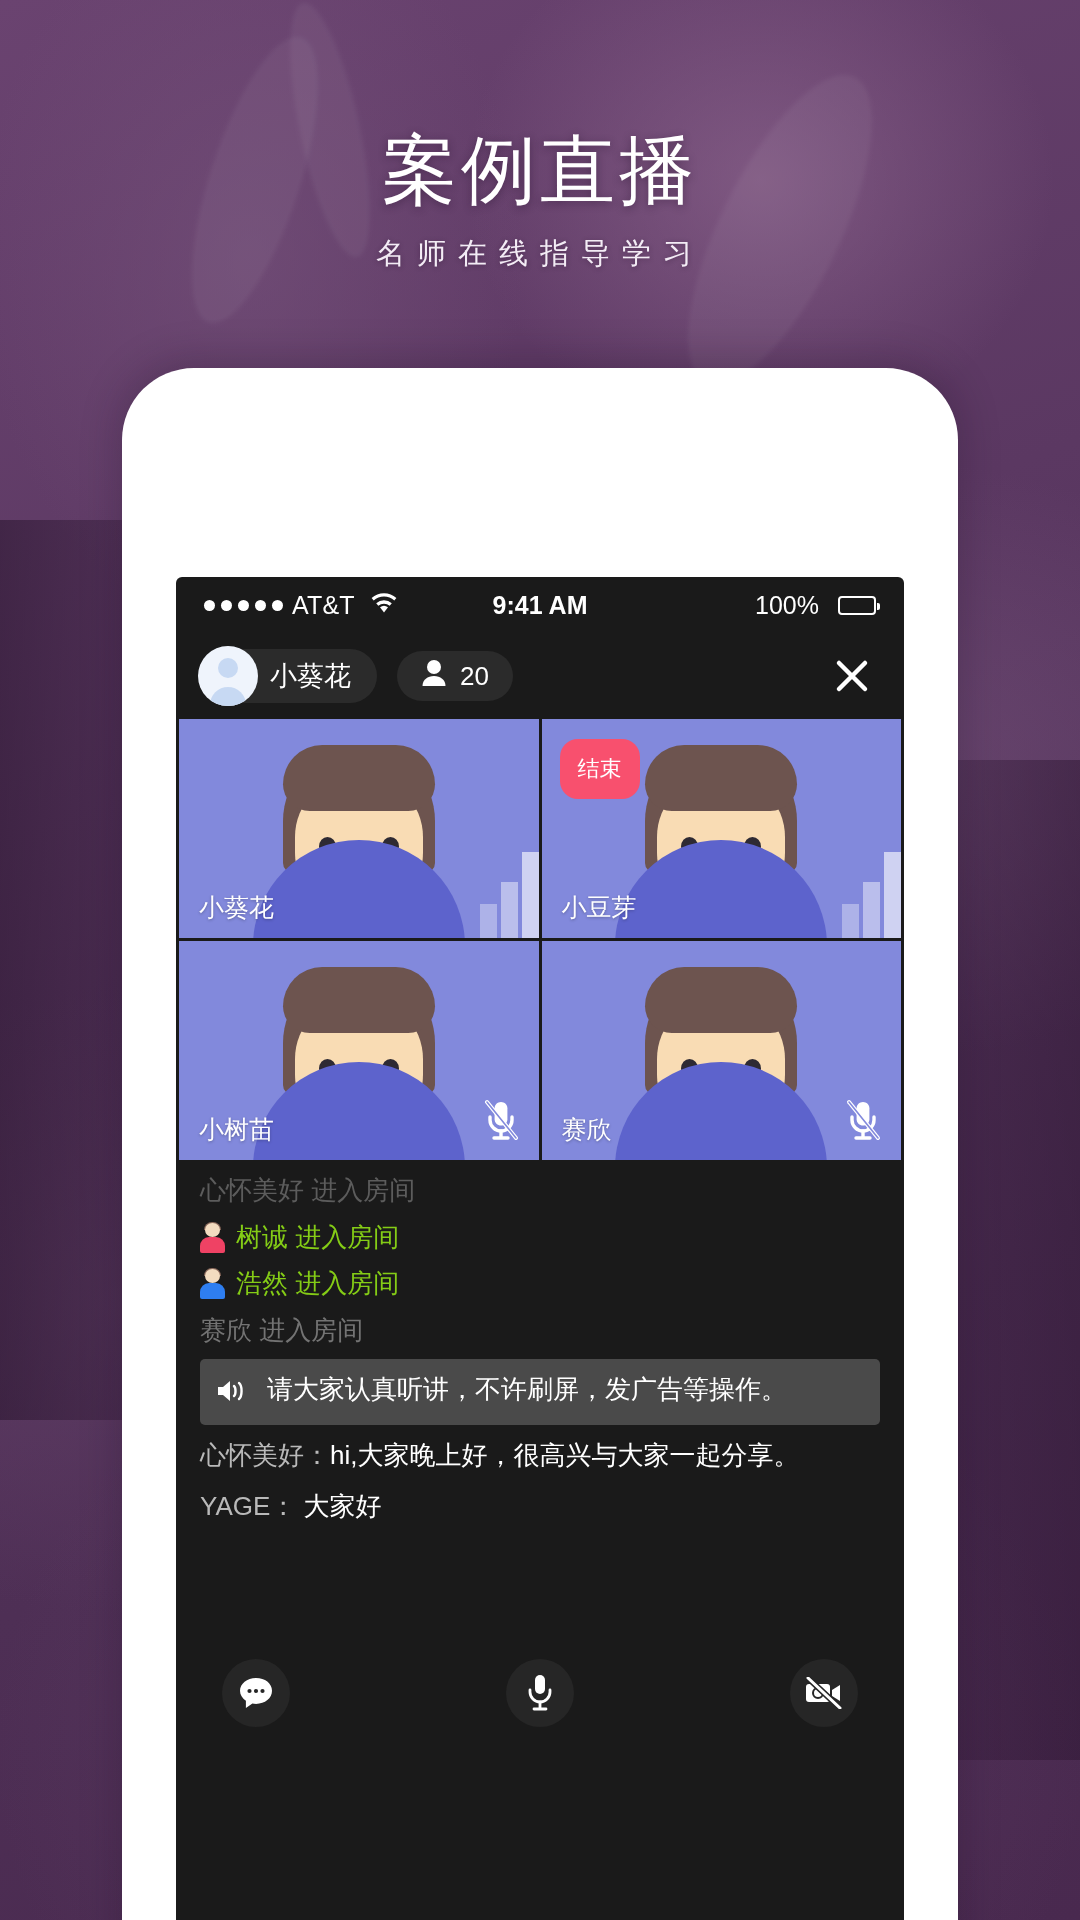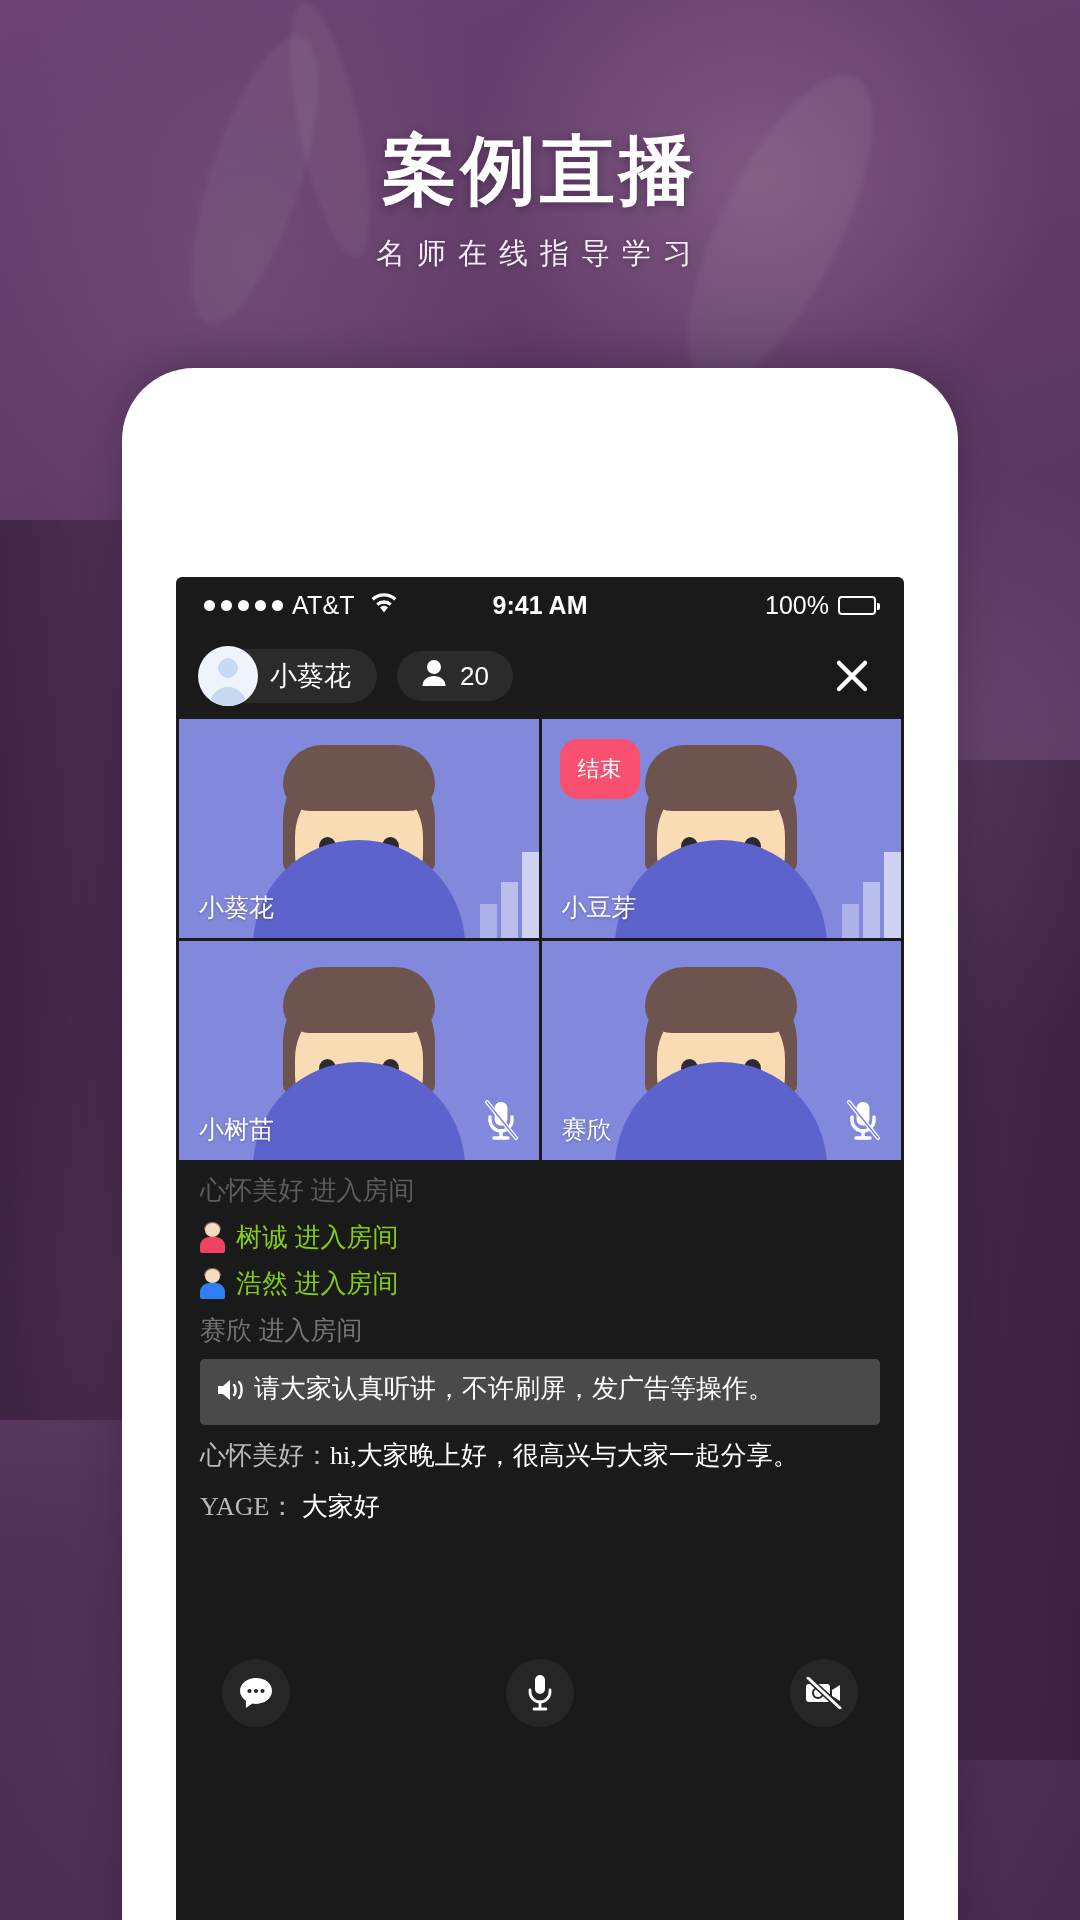--- a/index.html
+++ b/index.html
@@ -33,21 +33,21 @@
     filter: blur(2px);
   }
   .bg-dark-l { position:absolute; left:0; top:520px; width:300px; height:900px;
     background: linear-gradient(90deg, rgba(40,20,45,.55), rgba(40,20,45,0)); }
   .bg-dark-r { position:absolute; right:0; top:760px; width:330px; height:1000px;
     background: linear-gradient(270deg, rgba(45,22,50,.50), rgba(45,22,50,0)); }
 
   
   #promo-text { position: absolute; top: 128px; left: 0; width: 1080px; text-align: center; }
   #promo-title {
-    font-size: 75px; font-weight: bold; color: #ffffff;
+    font-size: 75px; font-weight: normal; color: #ffffff;
     letter-spacing: 4px; line-height: 1.12;
     text-shadow: 0 2px 8px rgba(40,18,46,.45);
   }
   #promo-subtitle {
     margin-top: 22px;
     font-size: 29px; color: #f3ecf5;
     letter-spacing: 12px;
     text-shadow: 0 1px 5px rgba(40,18,46,.4);
   }
 
@@ -77,21 +77,21 @@
   }
   #sb-left { display: flex; align-items: center; gap: 9px; }
   .sb-dots { display: flex; gap: 6px; }
   .sb-dot { width: 11px; height: 11px; border-radius: 50%; background: #fff; }
   #sb-carrier { font-size: 25px; letter-spacing: .2px; }
   .wifi-icon { margin-left: 6px; display: inline-block; }
   #sb-time {
     position: absolute; left: 0; width: 100%; text-align: center;
     font-size: 25px; font-weight: 600; pointer-events: none;
   }
-  #sb-right { margin-left: auto; display: flex; align-items: center; gap: 9px; z-index: 2; }
+  #sb-right { margin-left: auto; display: flex; align-items: center; gap: 19px; z-index: 2; }
   #sb-battery-text { font-size: 25px; }
   .battery {
     width: 38px; height: 19px; border: 2px solid #fff; border-radius: 4px;
     position: relative; padding: 2px;
   }
   .battery::after {
     content: ""; position: absolute; right: -6px; top: 5px;
     width: 3px; height: 7px; background: #fff; border-radius: 0 2px 2px 0;
   }
   .battery-fill { height: 100%; background: #fff; border-radius: 1px; }
@@ -189,42 +189,42 @@
   .eq-bar.b1 { height: 34px; }
   .eq-bar.b2 { height: 56px; background: rgba(255,255,255,.45); }
   .eq-bar.b3 { height: 86px; background: rgba(255,255,255,.62); }
   .mic-muted {
     position: absolute; right: 18px; bottom: 12px;
   }
 
   
   #chat-area {
     padding: 12px 24px 0 24px;
-    background: #1a1a1a; height: 474px; overflow: hidden; font-family: Liberation Serif, serif;
+    background: #1a1a1a; height: 474px; overflow: hidden;
   }
   .chat-row {
     display: flex; align-items: center; gap: 11px;
     color: #84cc16; font-size: 26px; line-height: 1.45;
     margin-bottom: 9px;
   }
   .chat-row.faded { color: #5c5c5c; }
   .chat-row.plain { color: #737373; }
   .mini-av { width: 25px; height: 30px; position: relative; flex: 0 0 auto; }
   .mini-av .mh { position: absolute; left: 5px; top: 0; width: 15px; height: 14px;
       background: #f3dcc0; border-radius: 50%; }
   .mini-av .mhair { position: absolute; left: 4px; top: -1px; width: 17px; height: 8px;
       background: #8b6a5c; border-radius: 9px 9px 0 0; }
   .mini-av .mb { position: absolute; left: 0; bottom: 0; width: 25px; height: 16px;
       border-radius: 9px 9px 2px 2px; }
   .mini-av.pink .mb { background: #ef4264; }
   .mini-av.blue .mb { background: #2e7ef0; }
   .announce {
     background: #4a4a4a; border-radius: 5px;
     color: #fff; font-size: 26px; line-height: 1.42;
-    padding: 12px 16px; margin: 8px 0 12px 0; display: flex; gap: 8px;
+    padding: 12px 16px; margin: 8px 0 12px 0; display: flex; gap: 21px;
     align-items: flex-start;
   }
   .announce .sp { flex: 0 0 auto; margin-top: 5px; }
   .msg { color: #ffffff; font-size: 26px; line-height: 1.45; margin-bottom: 14px; }
   .msg .who { color: #b9b9b9; }
 
   
   #toolbar {
     height: 118px; display: flex; align-items: center;
     padding: 0 46px; background: #1a1a1a;

